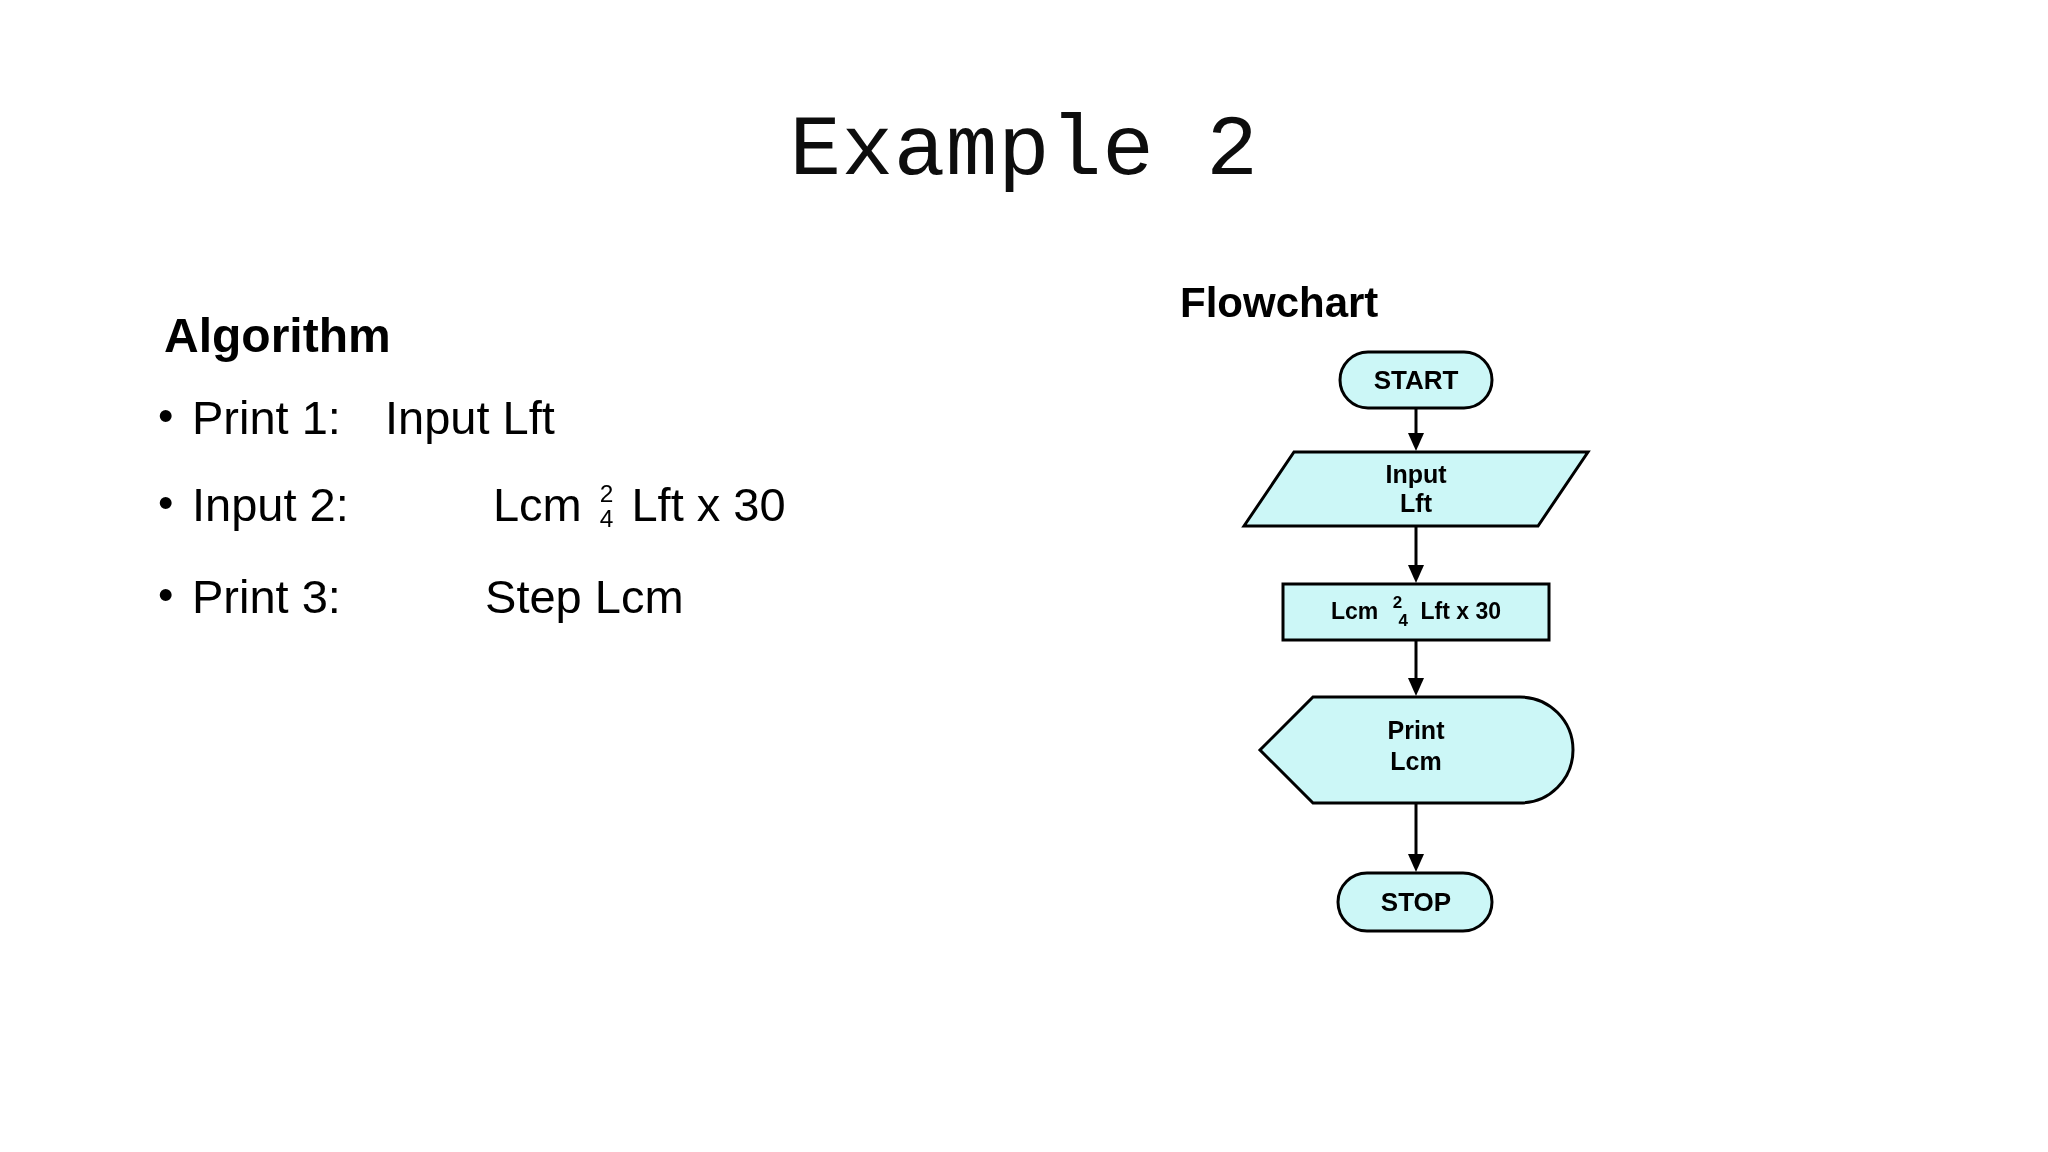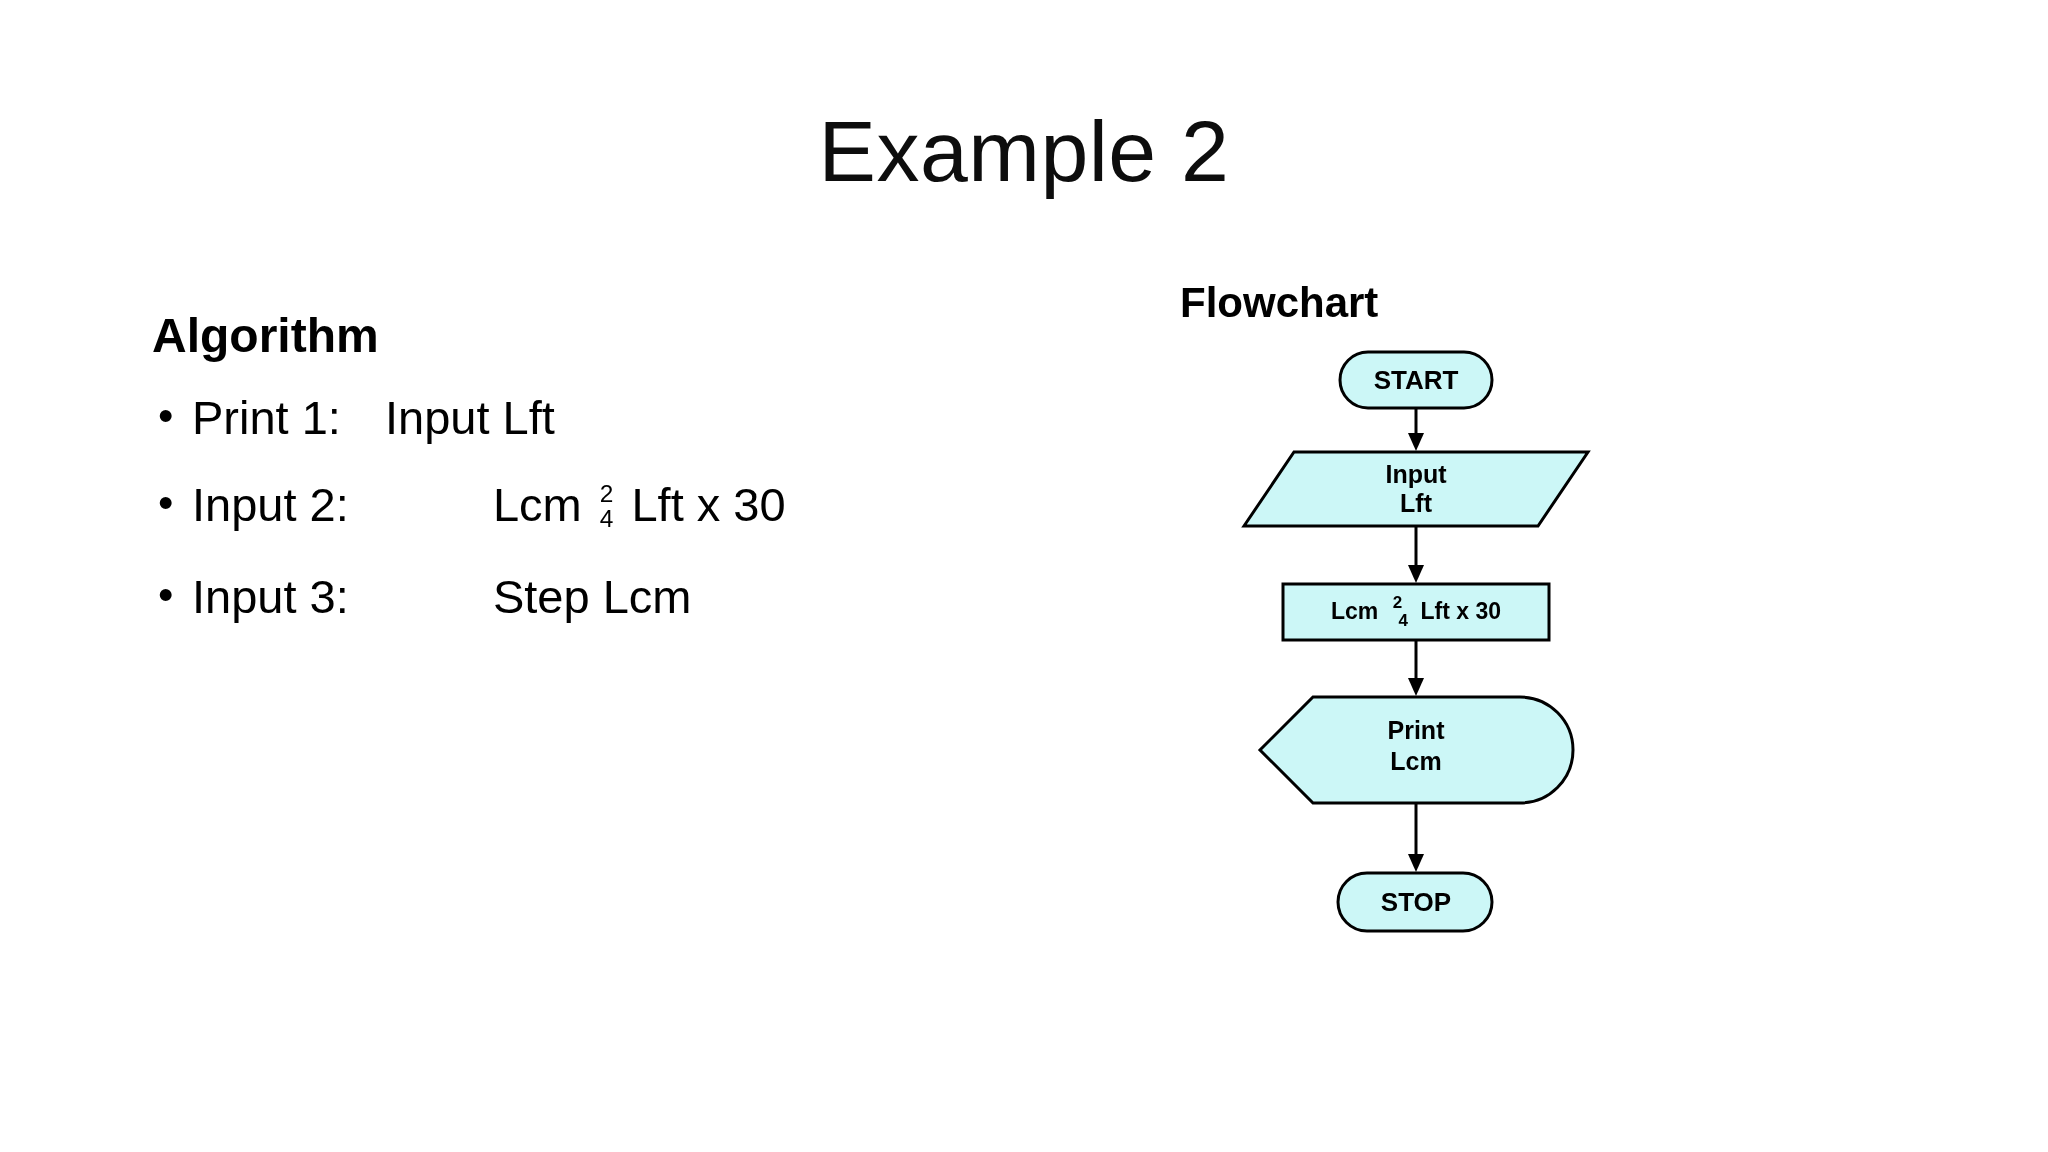--- a/index.html
+++ b/index.html
@@ -20,21 +20,21 @@
     overflow: hidden;
   }
 
   
   #slide-title {
     position: absolute;
     left: 0;
     top: 108px;
     width: 2048px;
     text-align: center;
-    font-family: Liberation Sans, sans-serif;
+    font-family: Liberation Mono, monospace;
     font-weight: 300;
     font-size: 86px;
     line-height: 1.0;
     letter-spacing: 0.5px;
     color: #0d0d0d;
     white-space: nowrap;
   }
 
   
   #algorithm-block {
@@ -42,21 +42,21 @@
     left: 152px;
     top: 312px;
     width: 830px;
   }
   #algorithm-heading {
     font-family: "Liberation Sans", sans-serif;
     font-weight: bold;
     font-size: 48px;
     line-height: 1.0;
     color: #000000;
-    margin: 0 0 34px 0;
+    margin: 0 0 34px 12px;
   }
   .step-list {
     list-style: none;
     margin: 0;
     padding: 0;
   }
   .step-item {
     position: relative;
     padding-left: 40px;
     font-size: 47px;
@@ -168,21 +168,21 @@
         <span class="step-body">Lcm</span>
         <span class="frac">
           <span class="num">2</span>
           <span class="den">4</span>
         </span>
         <span class="step-body">Lft x 30</span>
       </li>
 
       <li class="step-item">
         <span class="step-bullet">•</span>
-        <span class="step-label">Input 3:</span>
+        <span class="step-label">Print 3:</span>
         <span class="step-gap-wide"></span>
         <span class="step-body">Step Lcm</span>
       </li>
 
     </ul>
   </div>
 
   <div id="flowchart-block">
 
     <div id="flowchart-heading">Flowchart</div>

